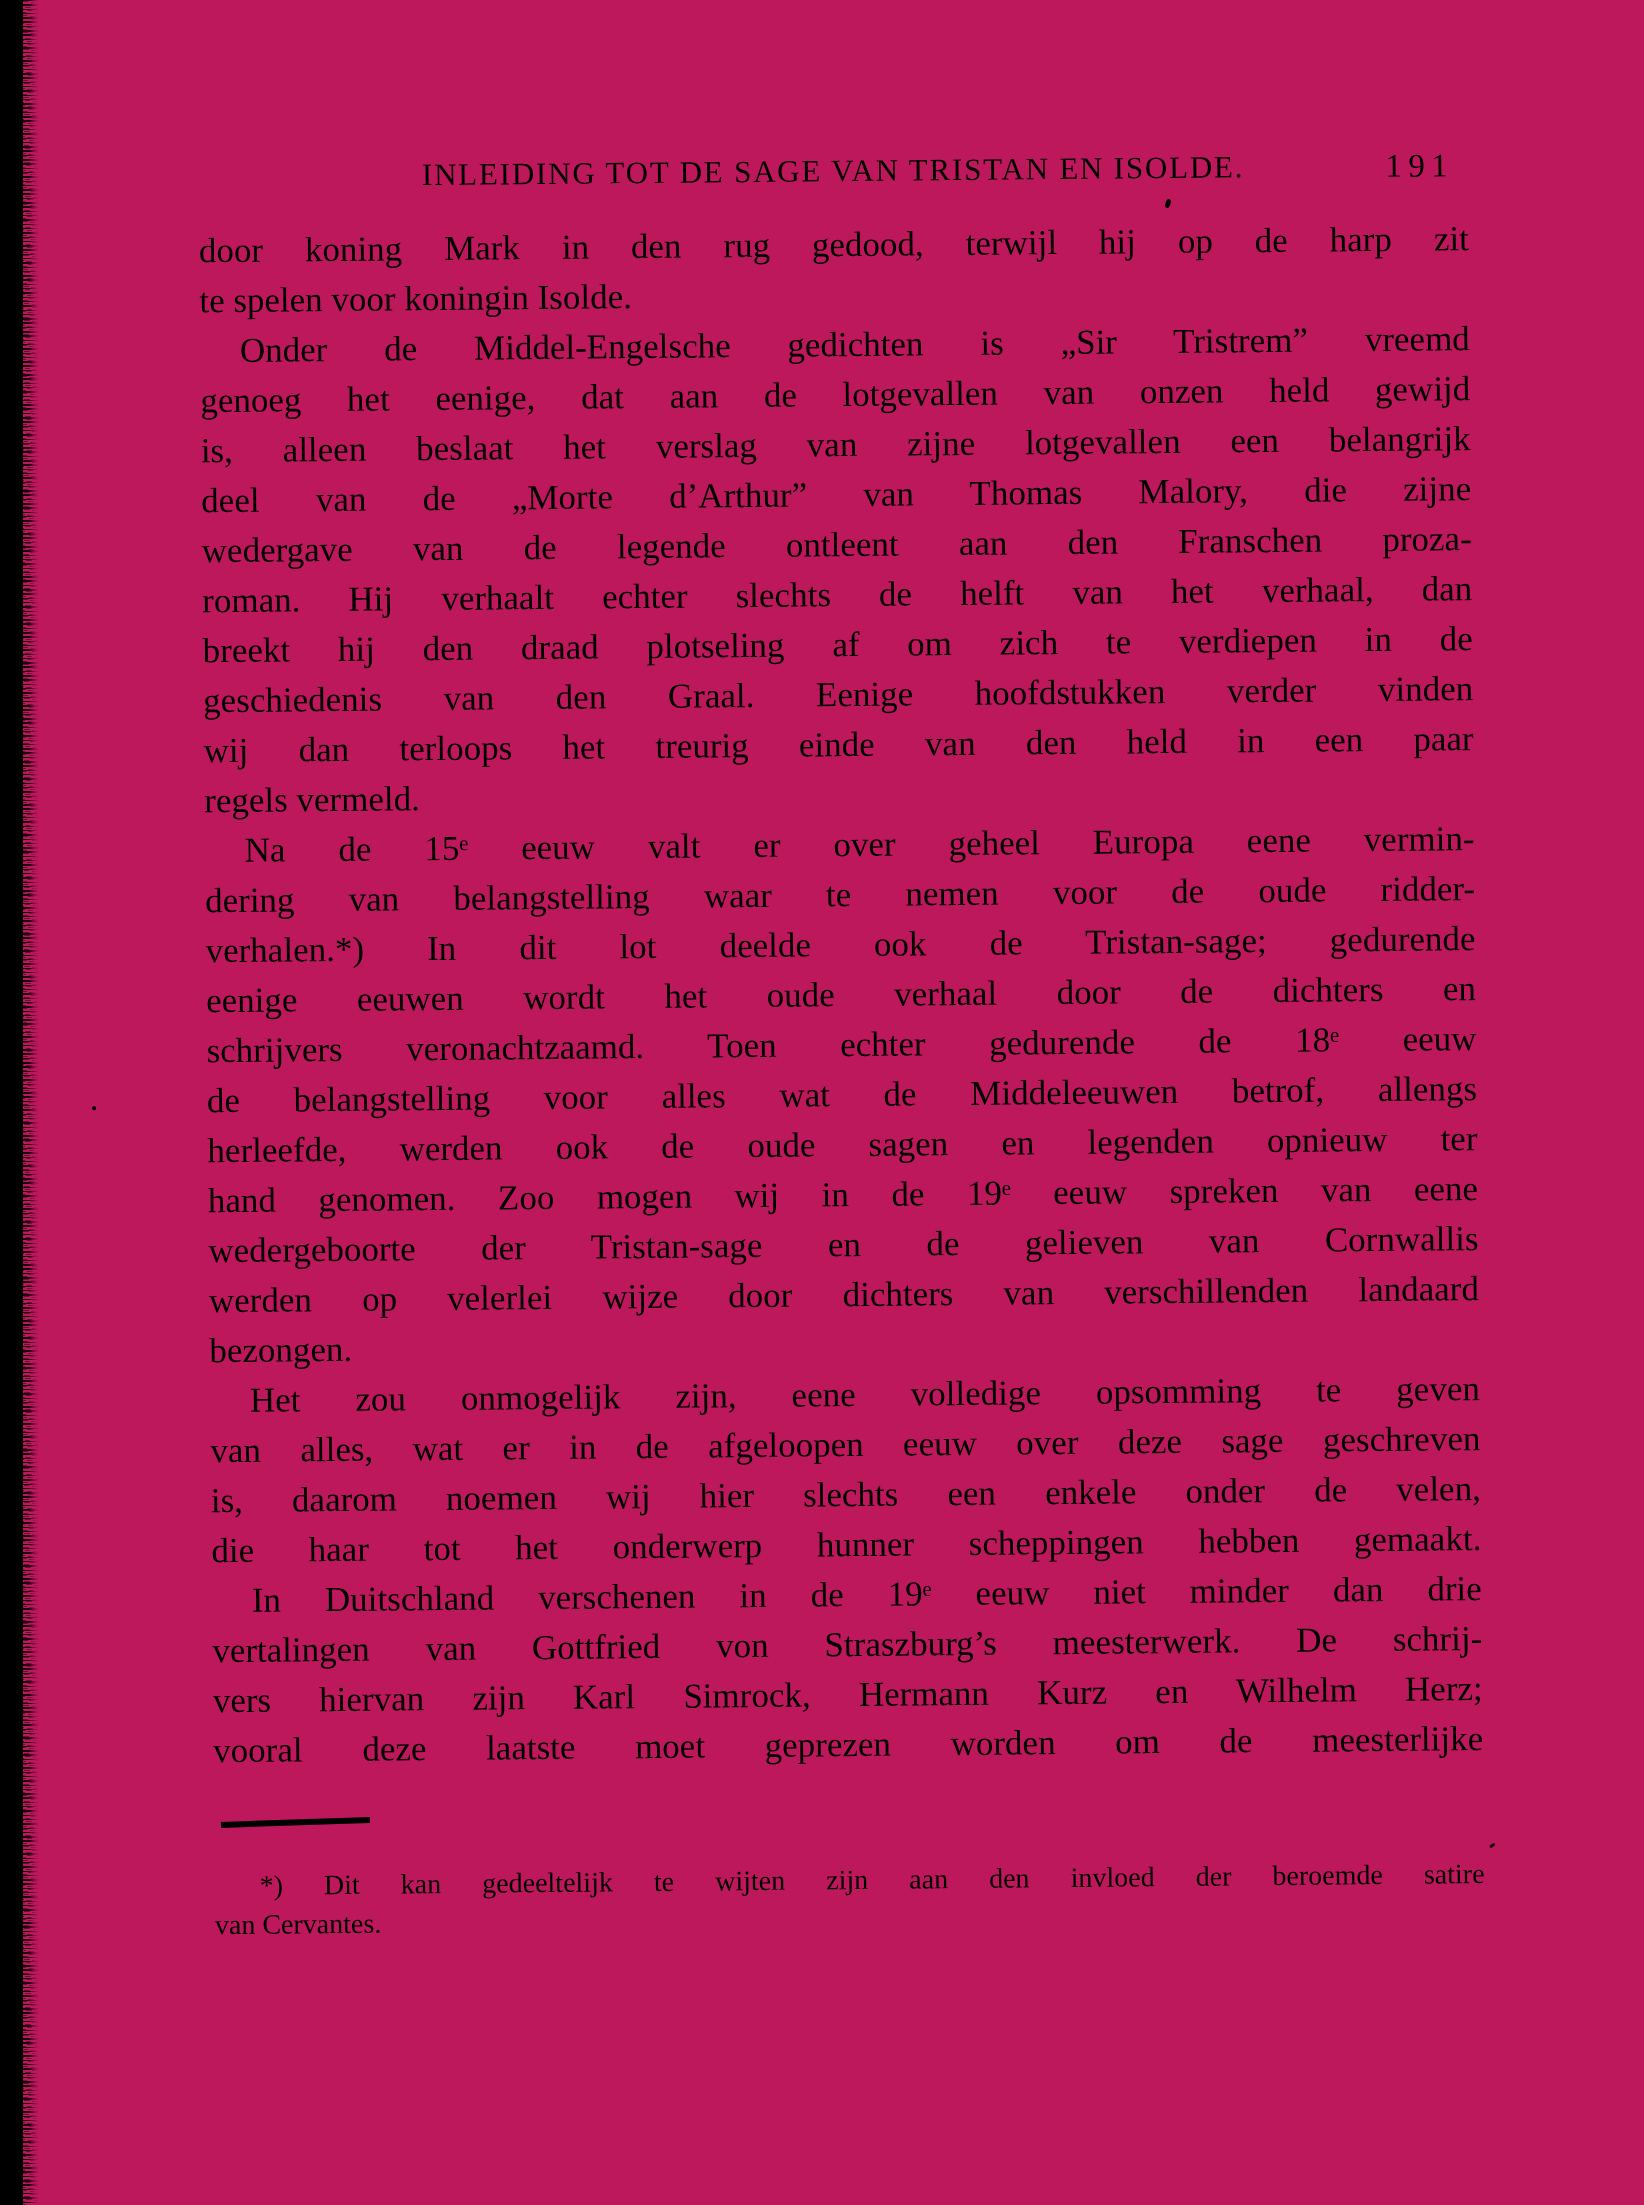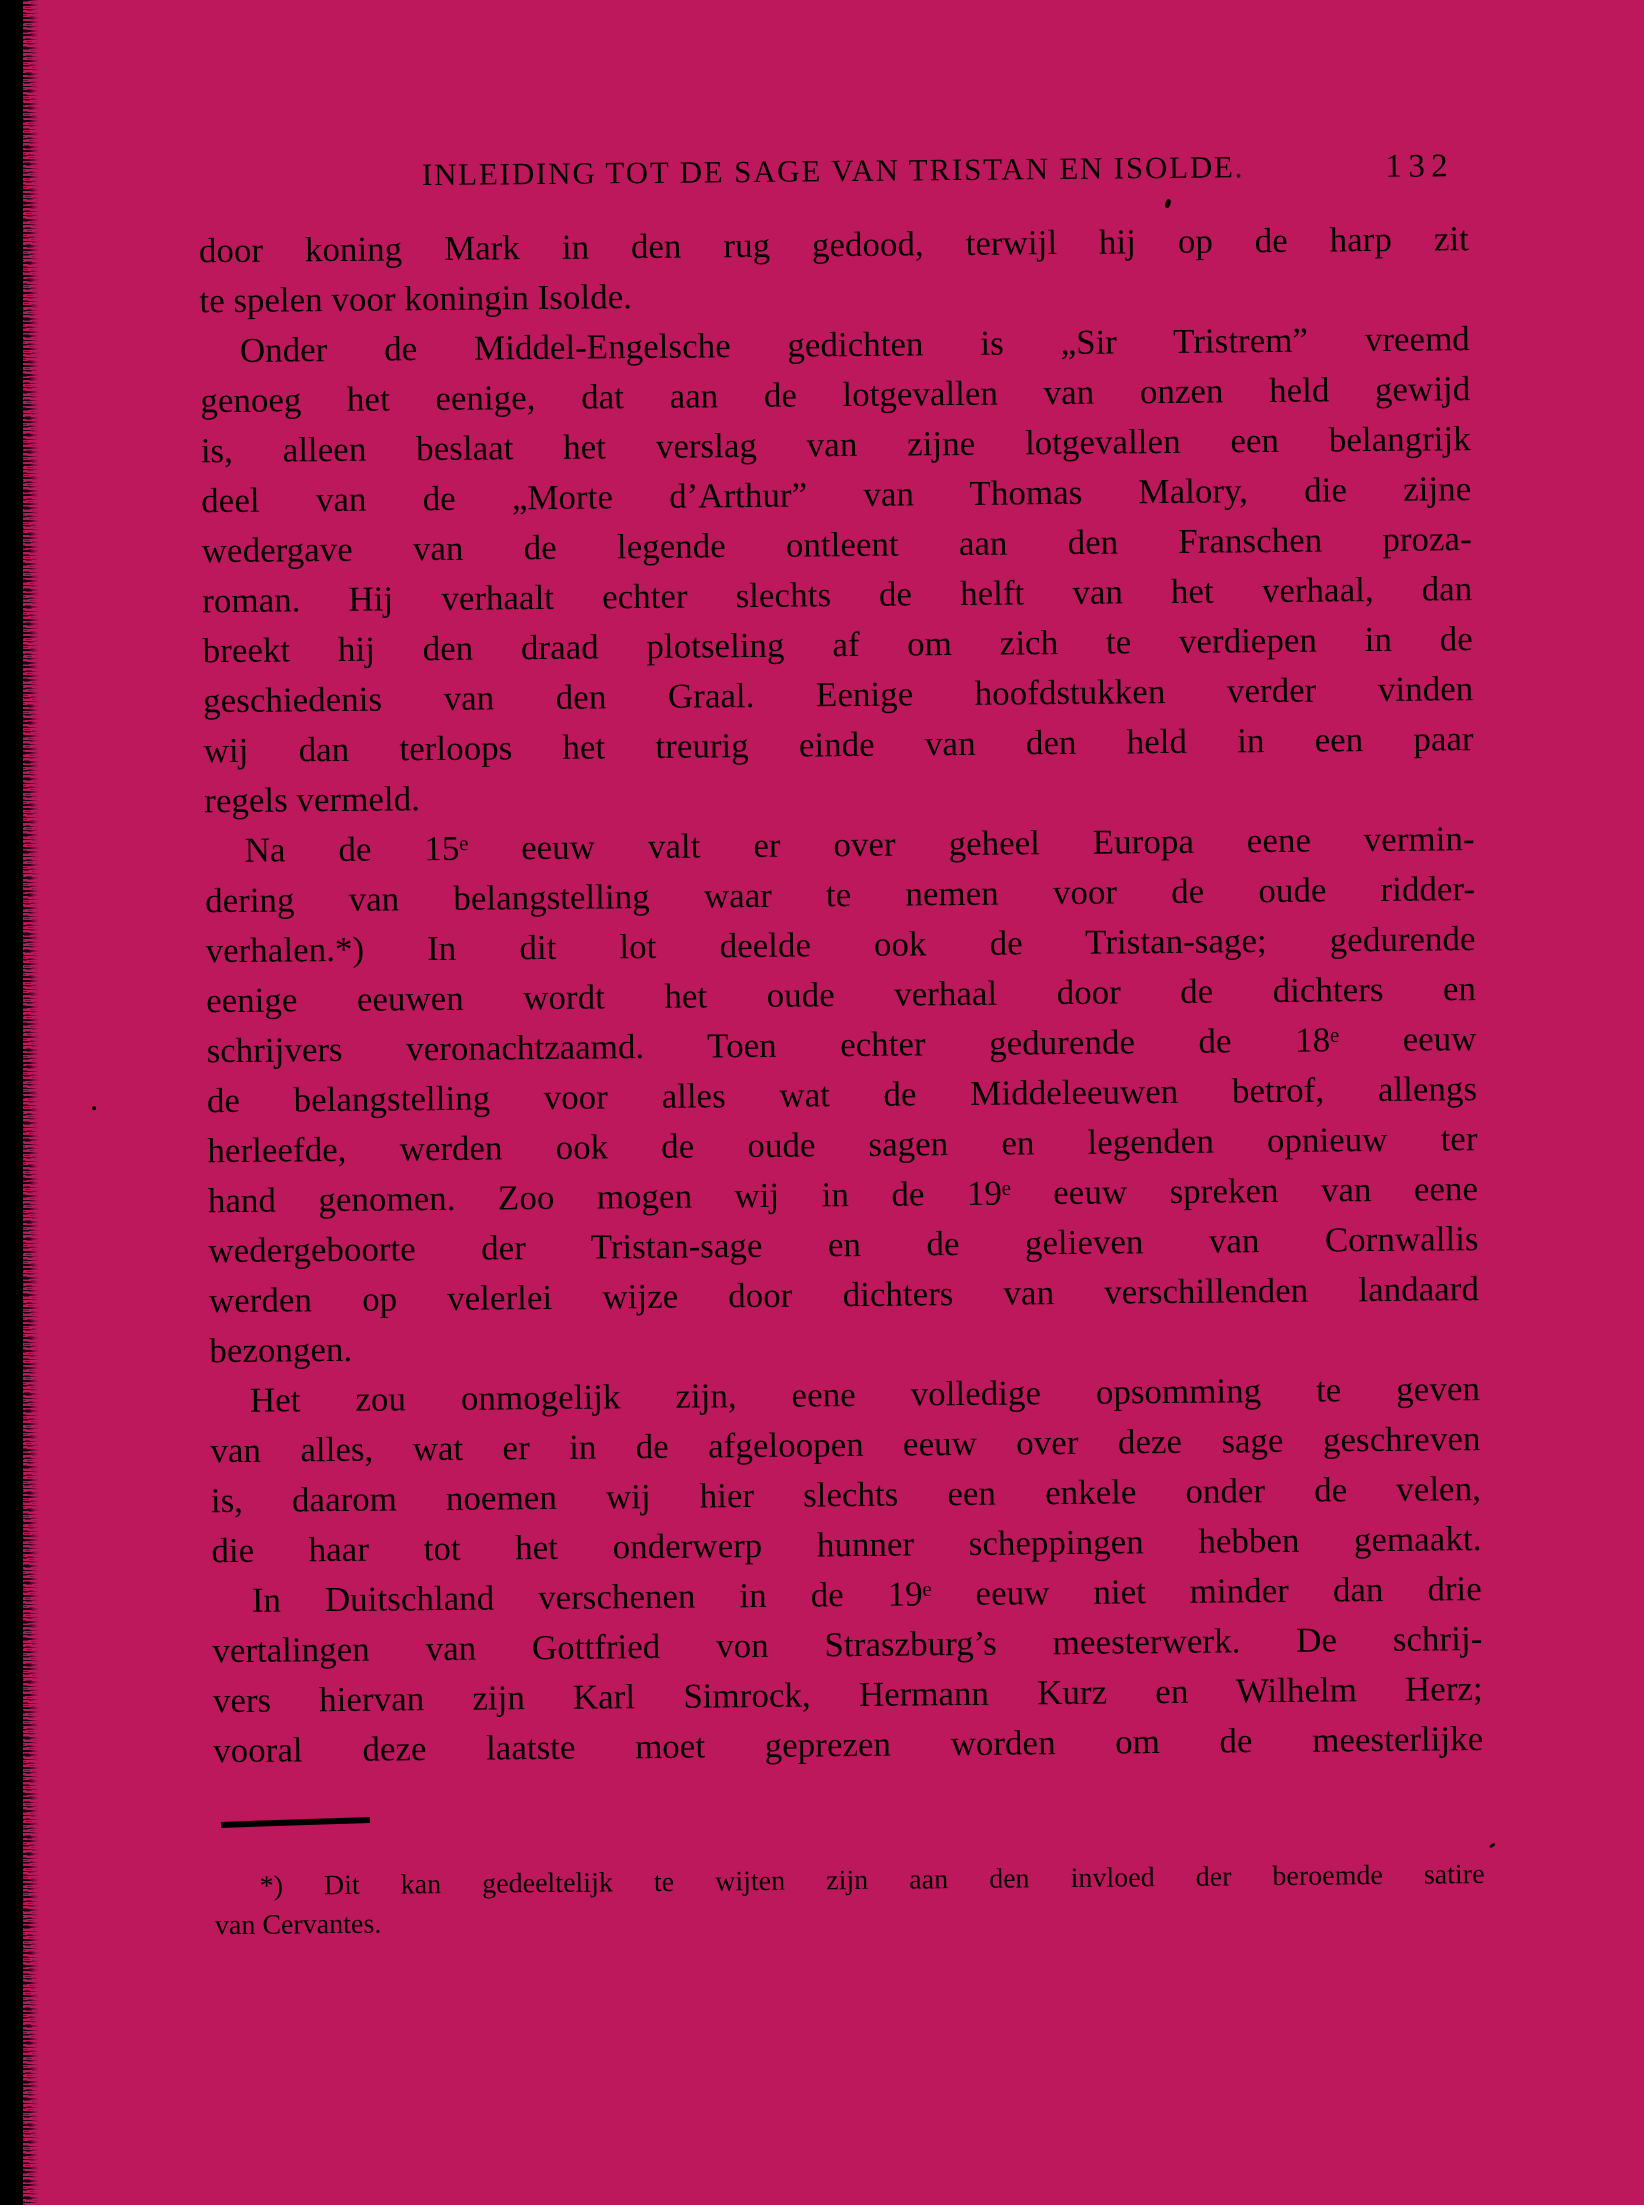--- a/index.html
+++ b/index.html
@@ -71,21 +71,21 @@
 </head>
 <body>
 
 <div class="page">
   <div class="scan-bar"></div>
   <div class="scan-noise"></div>
 
   <div class="content">
     <div class="header">
       <div class="header-title">INLEIDING TOT DE SAGE VAN TRISTAN EN ISOLDE.</div>
-      <div class="page-number">132</div>
+      <div class="page-number">191</div>
     </div>
 
     <div class="bodytext" id="body-lines">
         <div class="tline">door koning Mark in den rug gedood, terwijl hij op de harp zit</div>
         <div class="tline para-end">te spelen voor koningin Isolde.</div>
         <div class="tline indent">Onder de Middel-Engelsche gedichten is „Sir Tristrem” vreemd</div>
         <div class="tline">genoeg het eenige, dat aan de lotgevallen van onzen held gewijd</div>
         <div class="tline">is, alleen beslaat het verslag van zijne lotgevallen een belangrijk</div>
         <div class="tline">deel van de „Morte d’Arthur” van Thomas Malory, die zijne</div>
         <div class="tline">wedergave van de legende ontleent aan den Franschen proza-</div>

